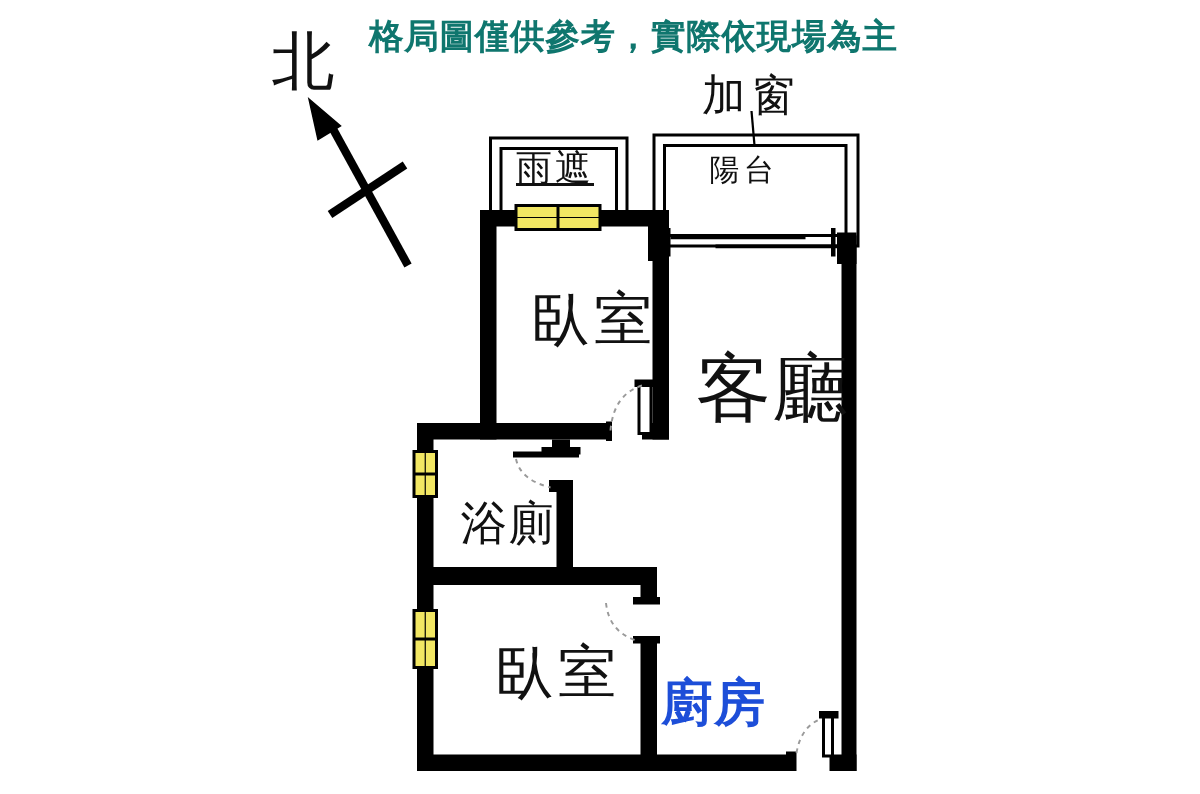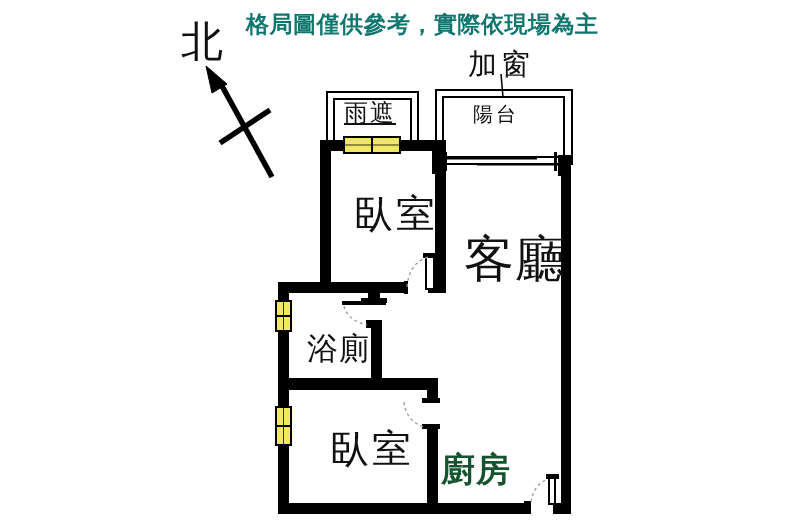--- a/index.html
+++ b/index.html
@@ -14,21 +14,21 @@
   .lbl-disclaimer{left:246px;top:13px;font-size:23px;letter-spacing:0.5px;color:#0f766e;}
   .lbl-north{left:181px;top:21px;font-size:42px;}
   .lbl-added-window{left:468px;top:50px;font-size:29px;letter-spacing:4px;}
   .lbl-rain-cover{left:344px;top:101px;font-size:24px;letter-spacing:2px;text-decoration:underline;}
   .lbl-balcony{left:473px;top:104px;font-size:20px;letter-spacing:3px;}
   .lbl-bedroom-top{left:354px;top:194px;font-size:39px;letter-spacing:3px;}
   .lbl-living{left:464px;top:198px;font-size:50px;letter-spacing:1px;margin-top:36px;}
   .lbl-bathroom{left:307px;top:333px;font-size:31px;letter-spacing:1px;}
   .lbl-dining{left:464px;top:338px;font-size:43px;letter-spacing:1px;}
   .lbl-bedroom-bottom{left:330px;top:429px;font-size:39px;letter-spacing:3px;}
-  .lbl-kitchen{left:441px;top:452px;font-size:34px;letter-spacing:1px;color:#14532d;}
+  .lbl-kitchen{left:441px;top:452px;font-size:34px;letter-spacing:1px;color:#1d4ed8;}
 </style>
 </head>
 <body>
 
 <div class="canvas">
 
   <svg width="800" height="529" viewBox="0 0 800 529">
 
     <g stroke="#000" fill="#000">
       <line x1="272" y1="177" x2="222" y2="86" stroke-width="5.5"></line>

